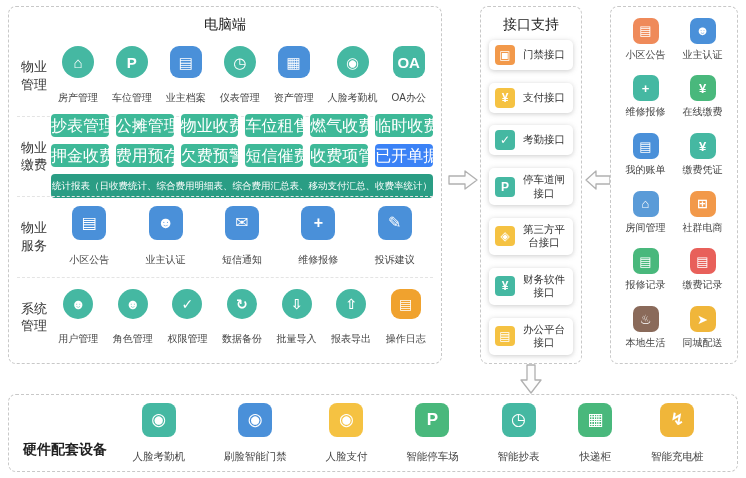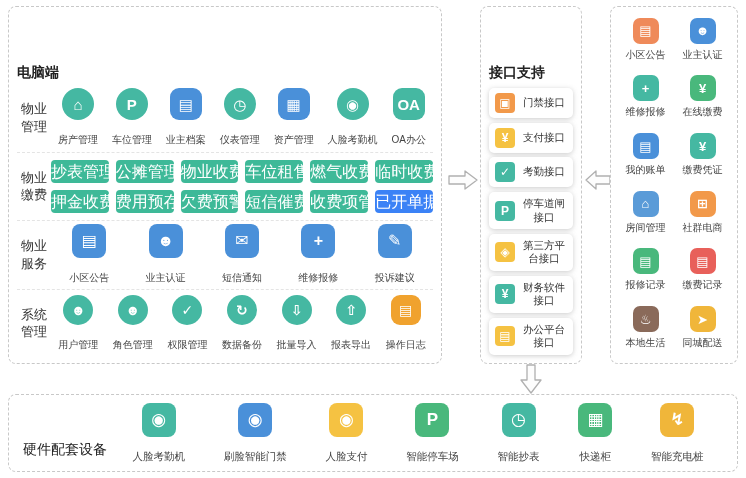--- a/index.html
+++ b/index.html
@@ -4,21 +4,21 @@
 <style>
   html,body { margin:0; padding:0; background:#fff; }
   .canvas {
     position:relative; width:746px; height:478px; background:#fff;
     font-family:"Liberation Sans","DejaVu Sans",sans-serif; color:#333; overflow:hidden;
   }
   .panel {
     position:absolute; border:1px dashed #c8c8c8; border-radius:8px;
     background:#fff; box-sizing:border-box; display:flex; flex-direction:column;
   }
-  .panel-title { font-weight:bold; font-size:14px; color:#222; padding:5px 0 2px; flex:0 0 auto;margin-top:48px; }
+  .panel-title { text-align:center; font-weight:normal; font-size:14px; color:#222; padding:5px 0 2px; flex:0 0 auto; }
 
   
   .pc { left:8px; top:6px; width:434px; height:358px; padding:4px 8px 6px; }
   .section { display:flex; align-items:center; padding:5px 0; flex:1; min-height:0; }
   .section + .section { border-top:1px dashed #e4e4e4; }
   .sec-label { flex:0 0 34px; width:34px; font-size:13px; font-weight:400; color:#333; line-height:1.35; text-align:center; }
   .icon-row { flex:1; display:flex; justify-content:space-around; align-items:flex-start; }
 
   .feature { display:flex; flex-direction:column; align-items:center; }
   .f-icon {
@@ -59,21 +59,21 @@
   .mob { left:610px; top:6px; width:128px; height:358px; padding:4px 6px 6px; }
   .mobile-grid {
     flex:1; display:grid; grid-template-columns:1fr 1fr;
     align-content:space-around; justify-items:center;
   }
   .mobile-grid .f-icon { width:26px; height:26px; border-radius:7px; font-size:13px; }
   .mobile-grid .f-label { font-size:10px; margin-top:4px; }
 
   
   .hw { left:8px; top:394px; width:730px; height:78px; flex-direction:row; align-items:center; padding:0 14px; }
-  .hw-title { font-size:14px; font-weight:normal; color:#222; flex:0 0 auto; margin-right:6px;margin-top:34px; }
+  .hw-title { font-size:14px; font-weight:bold; color:#222; flex:0 0 auto; margin-right:6px;margin-top:34px; }
   .hw-row { flex:1; display:flex; justify-content:space-around; align-items:center; }
   .hw-row .f-icon { width:34px; height:34px; border-radius:8px; font-size:17px; }
   .hw-row .f-label { font-size:10.5px; }
 
   .arrow { position:absolute; }
 </style>
 </head>
 <body>
 
 <div class="canvas">
@@ -156,20 +156,21 @@
   <div class="pay-btn">费用预存</div>
 
   <div class="pay-btn">欠费预警</div>
 
   <div class="pay-btn">短信催费</div>
 
   <div class="pay-btn">收费项管理</div>
 
   <div class="pay-btn dark">已开单据查询</div>
 </div>
+        <div class="report-bar">统计报表（日收费统计、综合费用明细表、综合费用汇总表、移动支付汇总、收费率统计）</div>
       </div>
     </div>
 
     <div class="section sec-service">
       <div class="sec-label">物业服务</div>
       <div class="icon-row">
   <div class="feature">
     <div class="f-icon" style="background: rgb(74, 144, 217);">
       <span>▤</span>
     </div>

